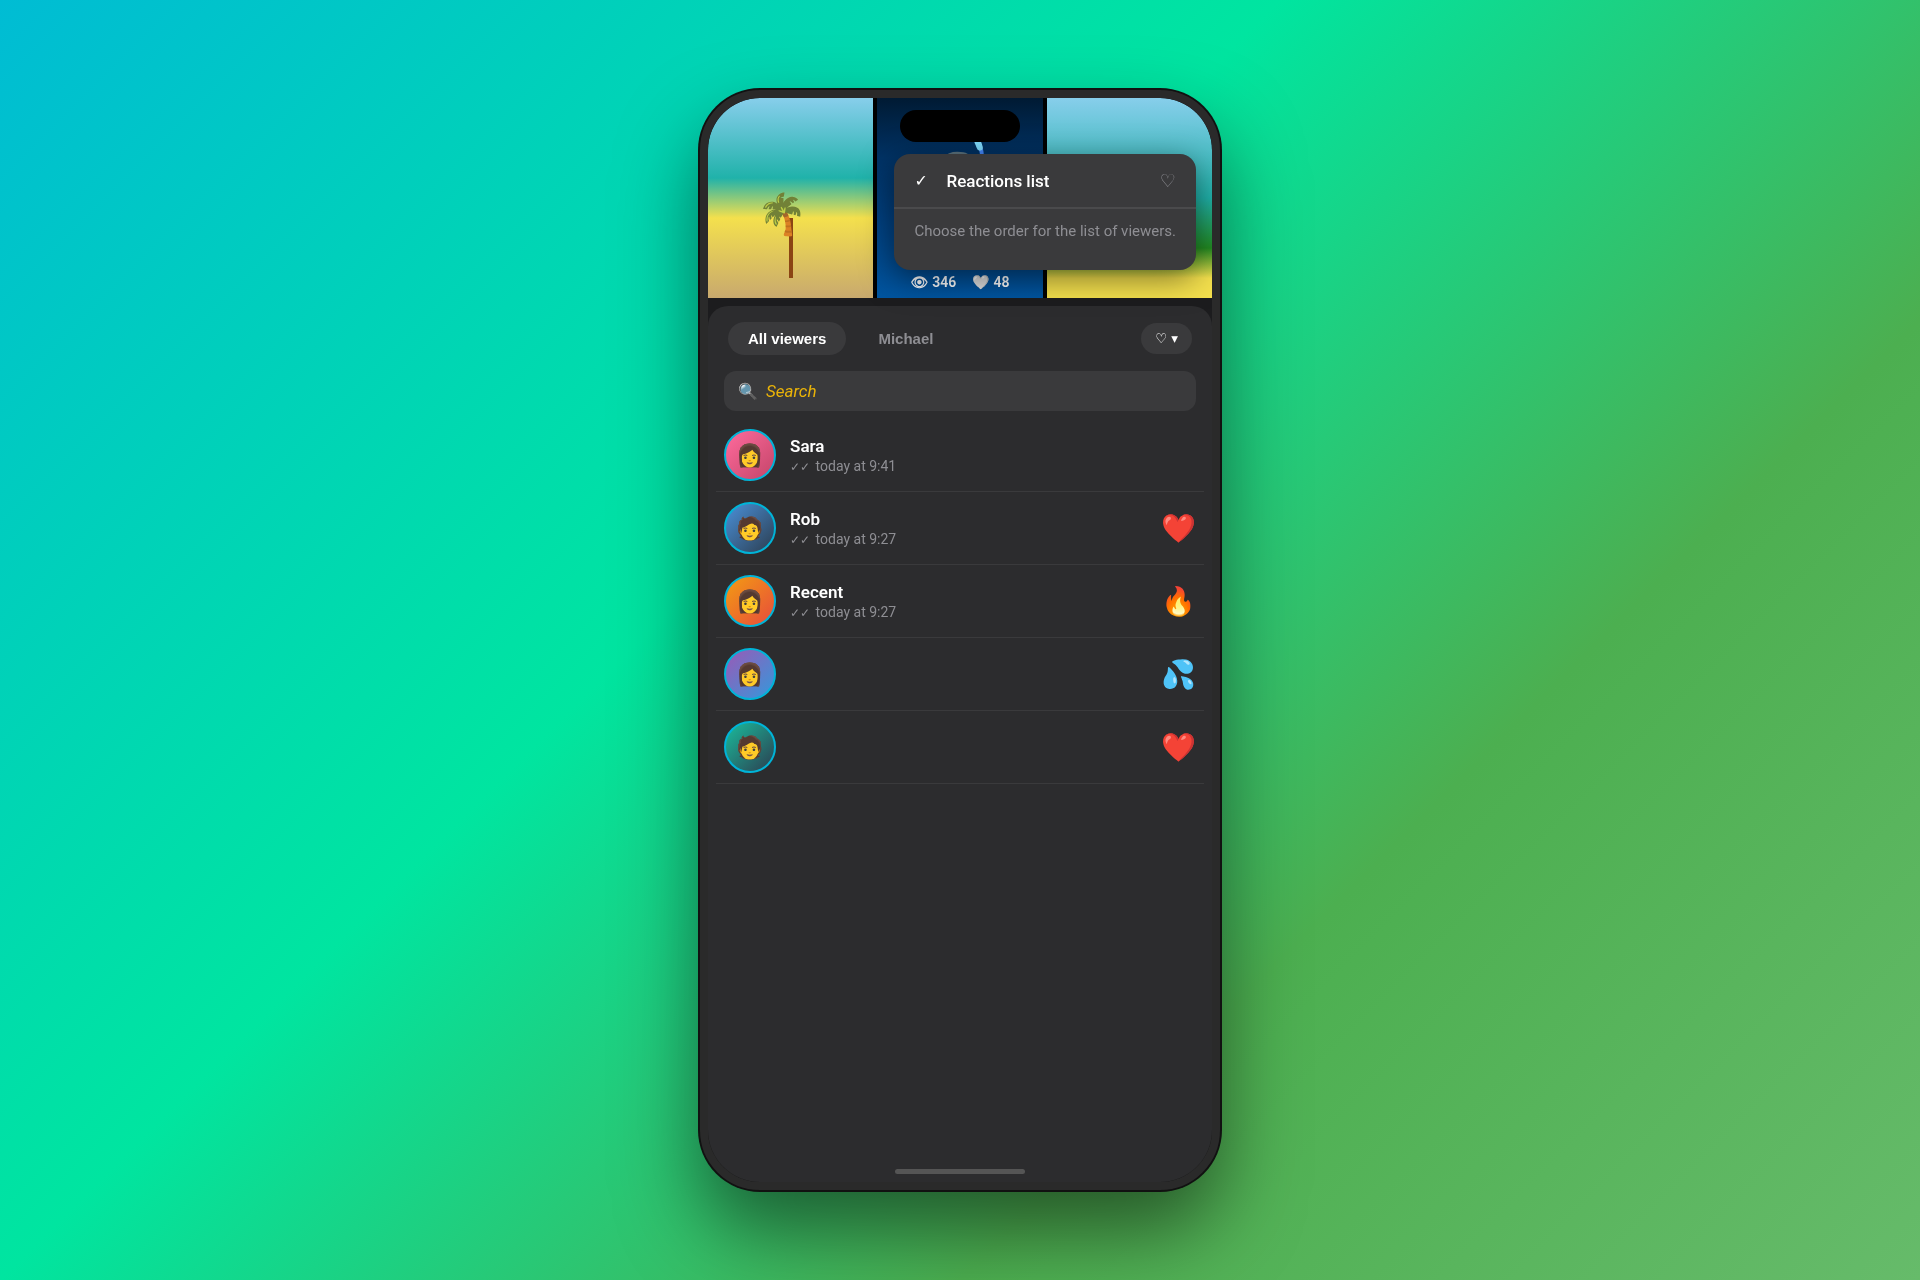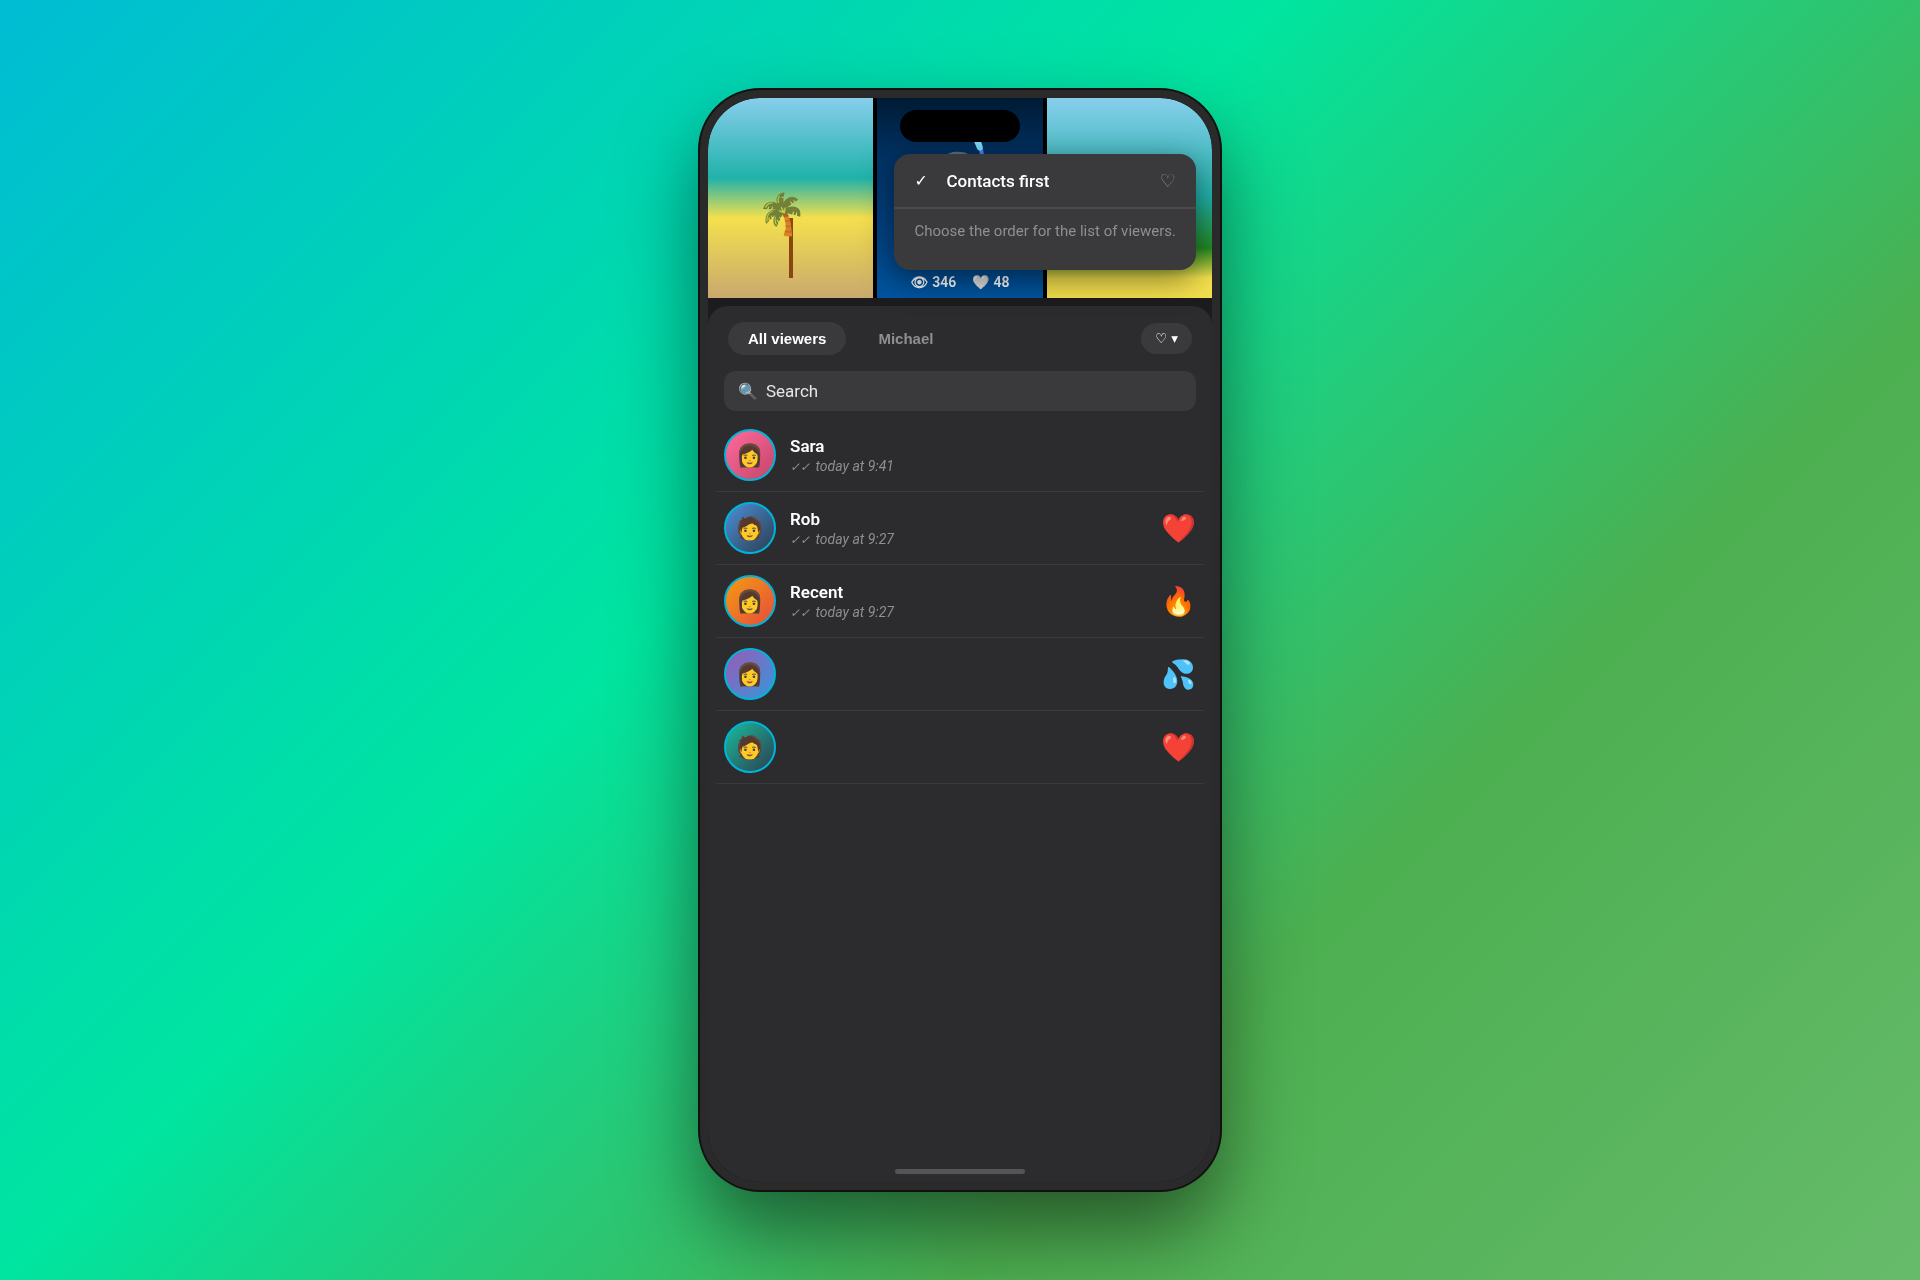--- a/index.html
+++ b/index.html
@@ -180,22 +180,23 @@
       gap: 8px;
       flex-shrink: 0;
     }
 
     .search-icon {
       color: #8e8e93;
       font-size: 16px;
     }
 
     .search-text {
-      color: #e5e5e5;
+      color: #eab308;
       font-size: 17px;
+      font-style: italic;
     }
 
     
     .viewers-list {
       flex: 1;
       overflow-y: auto;
       padding: 0 8px;
     }
 
     .viewer-item {
@@ -251,21 +252,20 @@
       font-weight: 600;
       display: flex;
       align-items: center;
       gap: 6px;
     }
 
     .viewer-time {
       color: #8e8e93;
       font-size: 14px;
       margin-top: 2px;
-      font-style: italic;
     }
 
     .double-check {
       color: #8e8e93;
       font-size: 12px;
       margin-right: 2px;
     }
 
     .reaction-emoji {
       font-size: 28px;
@@ -445,21 +445,21 @@
           </div>
 
         </div>
 
         <div class="home-indicator"></div>
       </div>
 
       <div class="dropdown-menu">
         <div class="dropdown-item">
           <span class="check-mark">✓</span>
-          <span>Contacts first</span>
+          <span>Reactions list</span>
           <span class="item-icon">♡</span>
         </div>
         <div class="dropdown-tooltip">
           <span>Choose the order for the
 list of viewers.</span>
         </div>
       </div>
 
     </div>
   </div>

